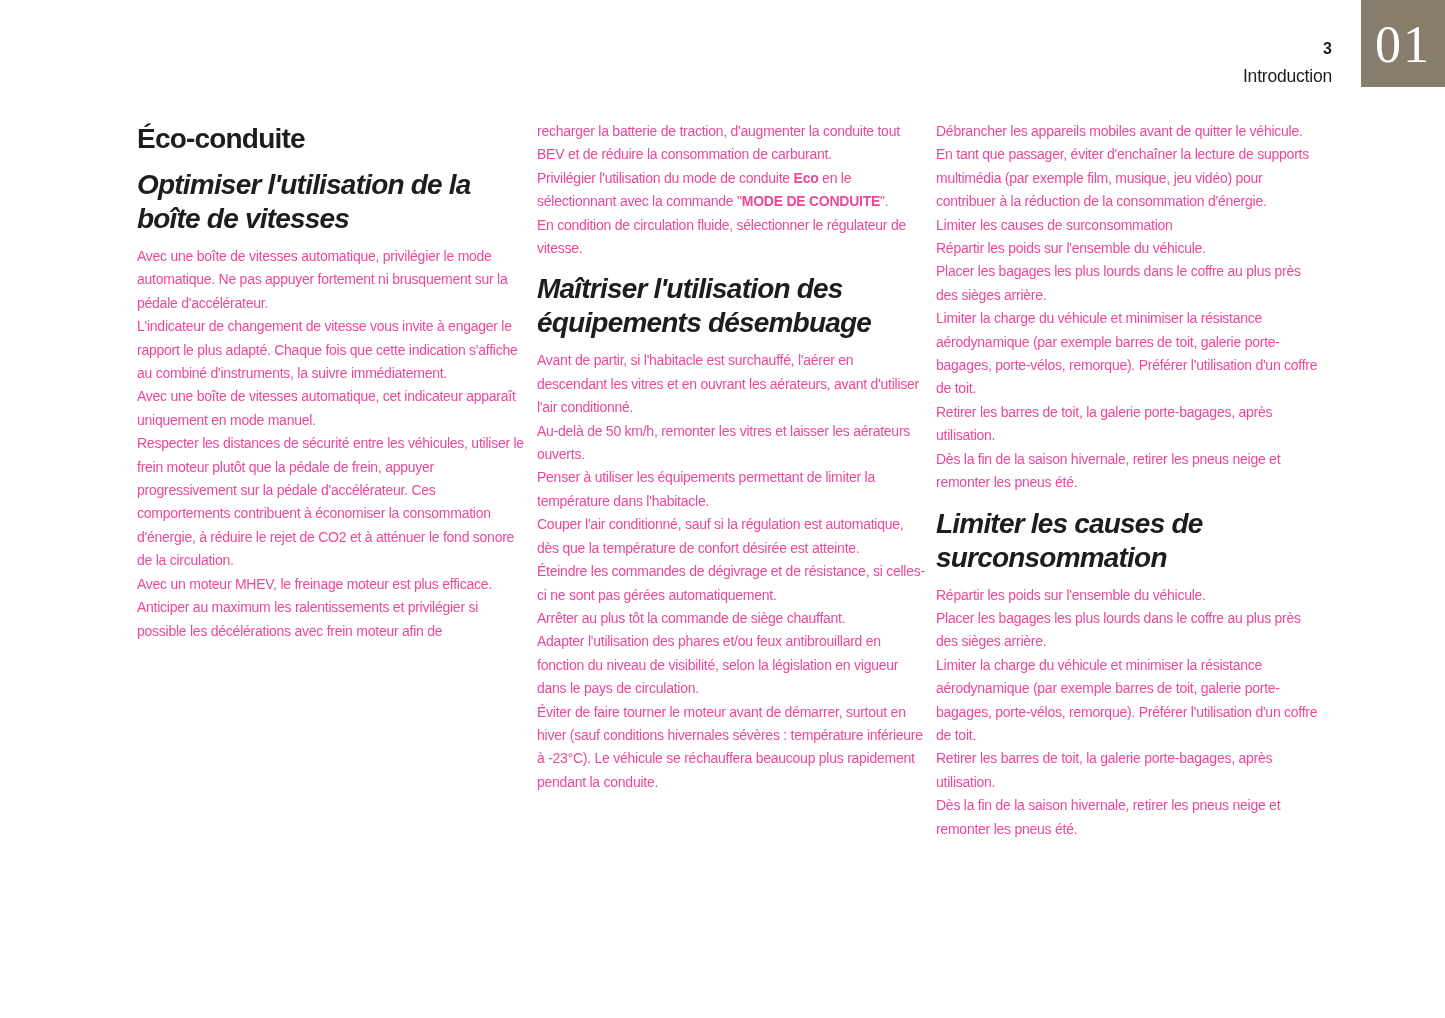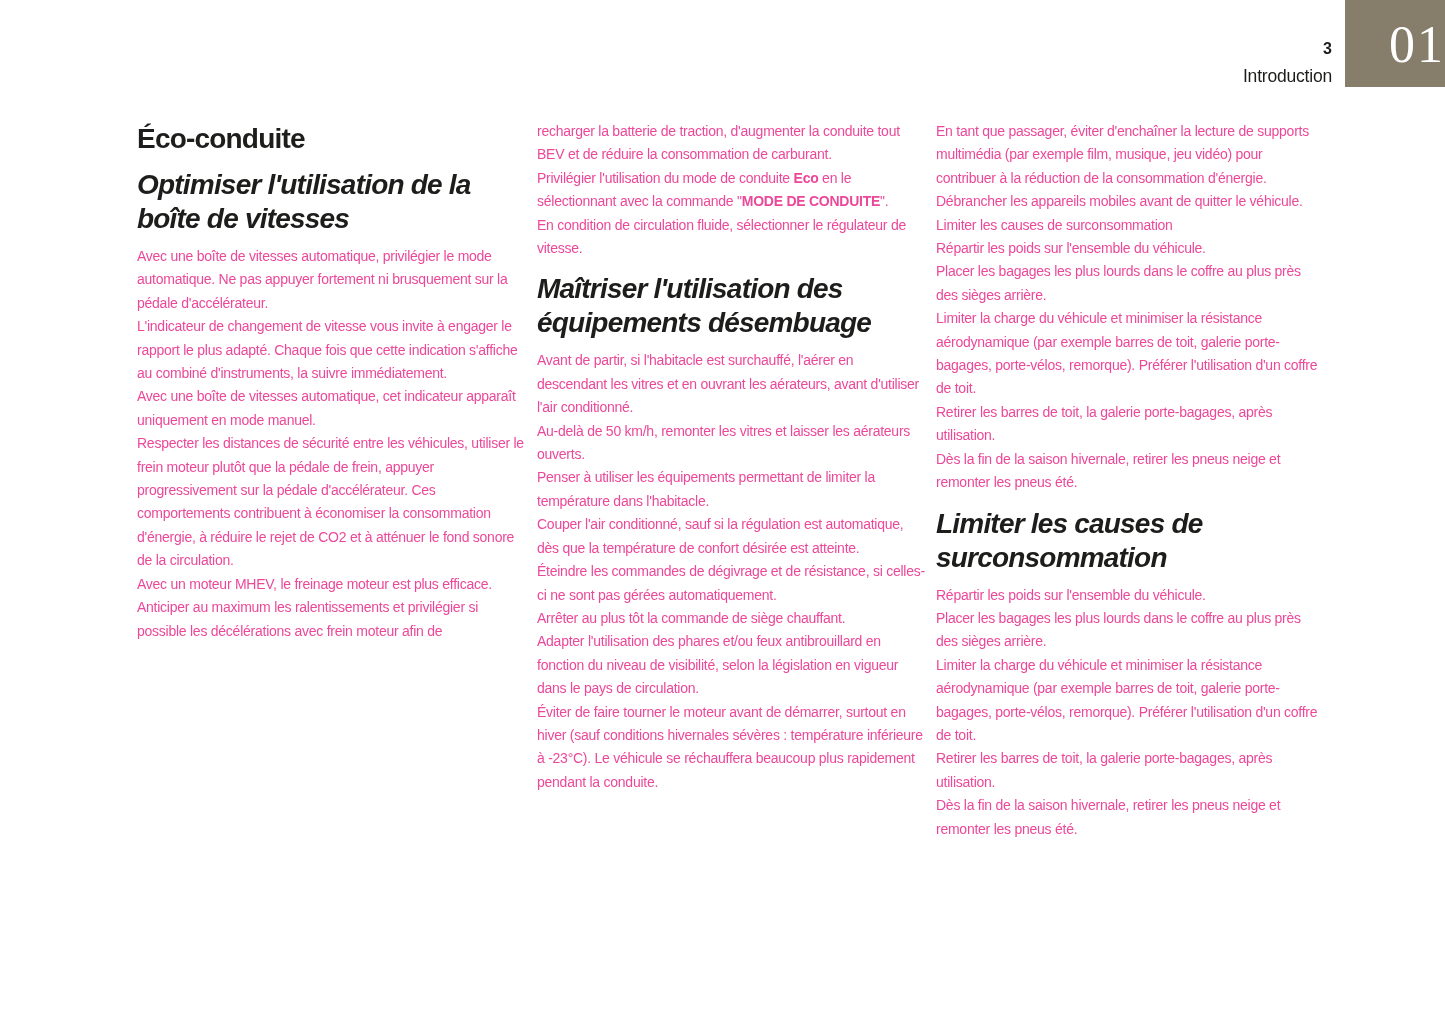--- a/index.html
+++ b/index.html
@@ -30,25 +30,25 @@
     font-size: 17.5px;
     font-weight: 400;
     line-height: 21px;
     margin-top: 8px;
     letter-spacing: -0.2px;
   }
   .badge {
     position: absolute;
     top: 0;
     right: 0;
-    width: 100px;
+    width: 84px;
     height: 87px;
     display: flex;
     align-items: center;
-    justify-content: flex-end;
+    justify-content: center;
   }
   .badge-text {
     font-family: "Liberation Serif", serif;
     font-size: 52px;
     font-weight: 400;
     color: #ffffff;
     letter-spacing: 2px;
     transform: translateY(1px);
   }
 
@@ -116,22 +116,22 @@
       <p>Avant de partir, si l'habitacle est surchauffé, l'aérer en descendant les vitres et en ouvrant les aérateurs, avant d'utiliser l'air conditionné.</p>
       <p>Au-delà de 50 km/h, remonter les vitres et laisser les aérateurs ouverts.</p>
       <p>Penser à utiliser les équipements permettant de limiter la température dans l'habitacle.</p>
       <p>Couper l'air conditionné, sauf si la régulation est automatique, dès que la température de confort désirée est atteinte.</p>
       <p>Éteindre les commandes de dégivrage et de résistance, si celles-ci ne sont pas gérées automatiquement.</p>
       <p>Arrêter au plus tôt la commande de siège chauffant.</p>
       <p>Adapter l'utilisation des phares et/ou feux antibrouillard en fonction du niveau de visibilité, selon la législation en vigueur dans le pays de circulation.</p>
       <p>Éviter de faire tourner le moteur avant de démarrer, surtout en hiver (sauf conditions hivernales sévères : température inférieure à -23°C). Le véhicule se réchauffera beaucoup plus rapidement pendant la conduite.</p>
     </div>
   <div class="col col-3">
+      <p>Débrancher les appareils mobiles avant de quitter le véhicule.</p>
       <p>En tant que passager, éviter d'enchaîner la lecture de supports multimédia (par exemple film, musique, jeu vidéo) pour contribuer à la réduction de la consommation d'énergie.</p>
-      <p>Débrancher les appareils mobiles avant de quitter le véhicule.</p>
       <p>Limiter les causes de surconsommation</p>
       <p>Répartir les poids sur l'ensemble du véhicule.</p>
       <p>Placer les bagages les plus lourds dans le coffre au plus près des sièges arrière.</p>
       <p>Limiter la charge du véhicule et minimiser la résistance aérodynamique (par exemple barres de toit, galerie porte-bagages, porte-vélos, remorque). Préférer l'utilisation d'un coffre de toit.</p>
       <p>Retirer les barres de toit, la galerie porte-bagages, après utilisation.</p>
       <p>Dès la fin de la saison hivernale, retirer les pneus neige et remonter les pneus été.</p>
       <h2>Limiter les causes de
 surconsommation</h2>
       <p>Répartir les poids sur l'ensemble du véhicule.</p>
       <p>Placer les bagages les plus lourds dans le coffre au plus près des sièges arrière.</p>

